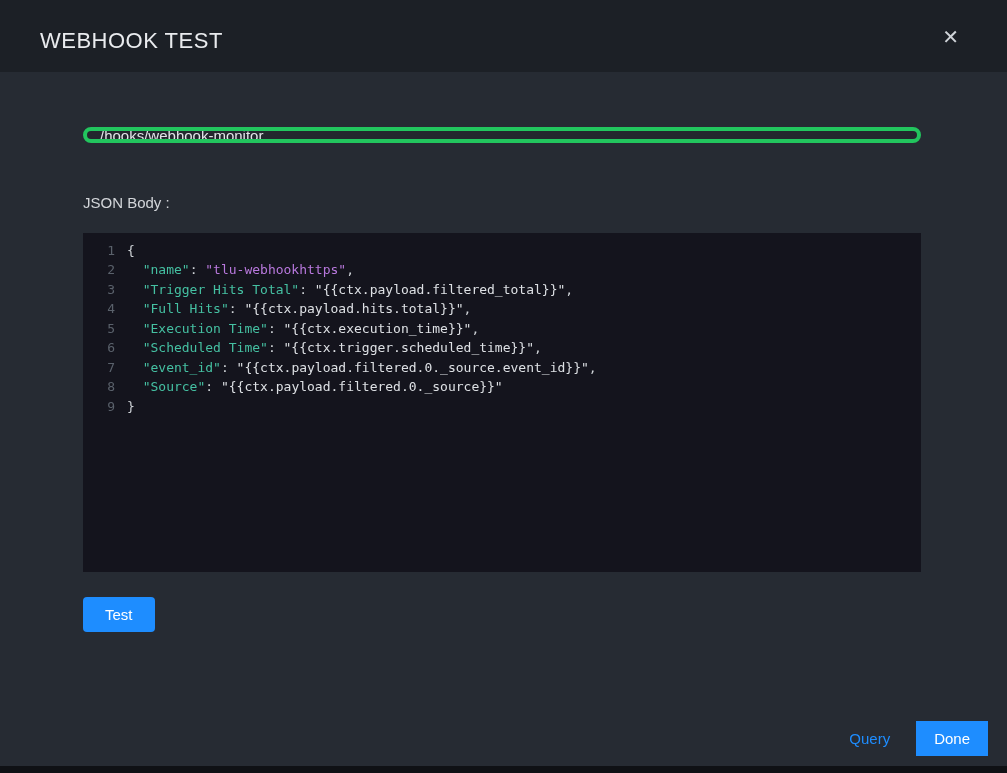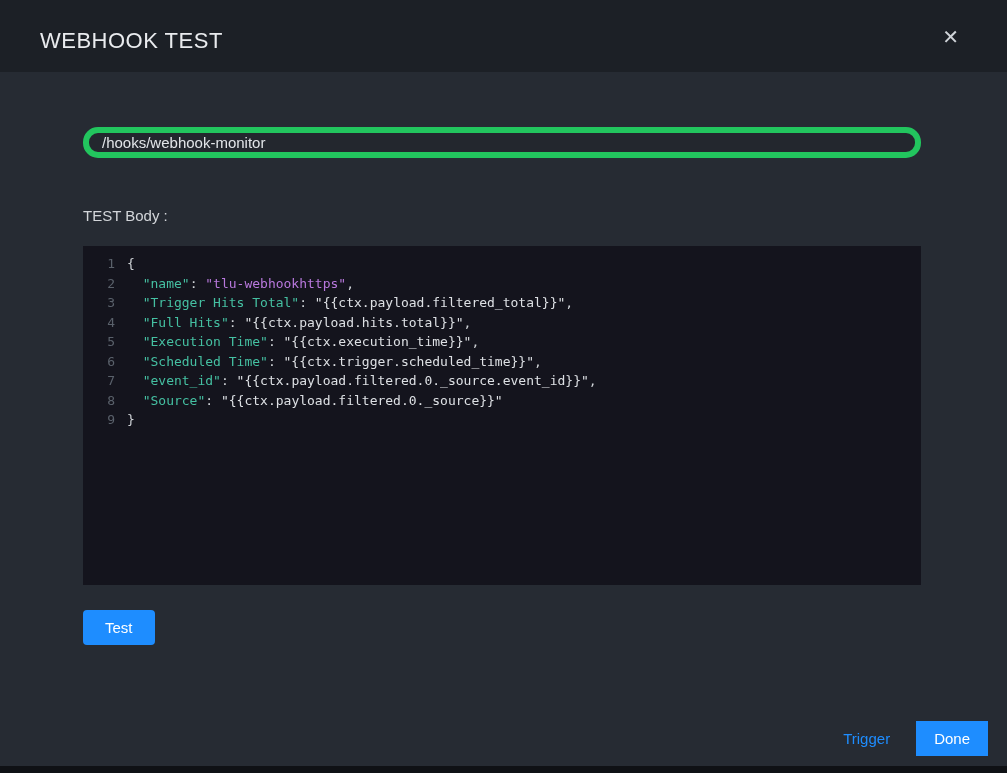--- a/index.html
+++ b/index.html
@@ -33,23 +33,23 @@
     flex: 1 1 auto;
     padding: 31px 86px 0 83px;
     overflow: hidden;
   }
   .field-label {
     display: block;
     color: #d3d6da; font-size: 15px;
   }
   .path-input {
     margin-top: 24px;
-    width: 838px; height: 31px;
+    width: 838px; height: 16px;
     background: #23272e;
-    border: 6px solid #22c55e;
+    border: 4px solid #22c55e;
     border-radius: 15px;
     color: #e2e5e9; font-size: 15px;
     padding: 0 13px;
     outline: none;
     font-family: "Liberation Sans", sans-serif;
   }
   .json-label { margin-top: 49px; }
 
   
   .code-editor {
@@ -118,21 +118,21 @@
 <div class="modal">
 
   <div class="modal-header">
     <div class="modal-title">WEBHOOK TEST</div>
     <button class="close-btn">✕</button>
   </div>
 
   <div class="modal-body">
     <input class="path-input" type="text" value="/hooks/webhook-monitor" style="">
 
-    <label class="field-label json-label">TEST Body :</label>
+    <label class="field-label json-label">JSON Body :</label>
 
     <div class="code-editor">
       <div>
           <div class="code-line"><span class="line-num">1</span><span class="line-code"><span class="tok-plain">{</span></span></div>
           <div class="code-line"><span class="line-num">2</span><span class="line-code"><span class="tok-plain">  </span><span class="tok-key">"name"</span><span class="tok-plain">: </span><span class="tok-string">"tlu-webhookhttps"</span><span class="tok-plain">,</span></span></div>
           <div class="code-line"><span class="line-num">3</span><span class="line-code"><span class="tok-plain">  </span><span class="tok-key">"Trigger Hits Total"</span><span class="tok-plain">: </span><span class="tok-template">"{{ctx.payload.filtered_total}}"</span><span class="tok-plain">,</span></span></div>
           <div class="code-line"><span class="line-num">4</span><span class="line-code"><span class="tok-plain">  </span><span class="tok-key">"Full Hits"</span><span class="tok-plain">: </span><span class="tok-template">"{{ctx.payload.hits.total}}"</span><span class="tok-plain">,</span></span></div>
           <div class="code-line"><span class="line-num">5</span><span class="line-code"><span class="tok-plain">  </span><span class="tok-key">"Execution Time"</span><span class="tok-plain">: </span><span class="tok-template">"{{ctx.execution_time}}"</span><span class="tok-plain">,</span></span></div>
           <div class="code-line"><span class="line-num">6</span><span class="line-code"><span class="tok-plain">  </span><span class="tok-key">"Scheduled Time"</span><span class="tok-plain">: </span><span class="tok-template">"{{ctx.trigger.scheduled_time}}"</span><span class="tok-plain">,</span></span></div>
           <div class="code-line"><span class="line-num">7</span><span class="line-code"><span class="tok-plain">  </span><span class="tok-key">"event_id"</span><span class="tok-plain">: </span><span class="tok-template">"{{ctx.payload.filtered.0._source.event_id}}"</span><span class="tok-plain">,</span></span></div>
@@ -140,19 +140,19 @@
           <div class="code-line"><span class="line-num">9</span><span class="line-code"><span class="tok-plain">}</span></span></div>
         </div>
     </div>
 
     <div>
       <button class="test-btn">Test</button>
     </div>
   </div>
 
   <div class="modal-footer">
-    <button class="cancel-btn">Trigger</button>
+    <button class="cancel-btn">Query</button>
     <button class="done-btn">Done</button>
   </div>
 
   <div class="bottom-strip"></div>
 
 </div>
 
 </body></html>

